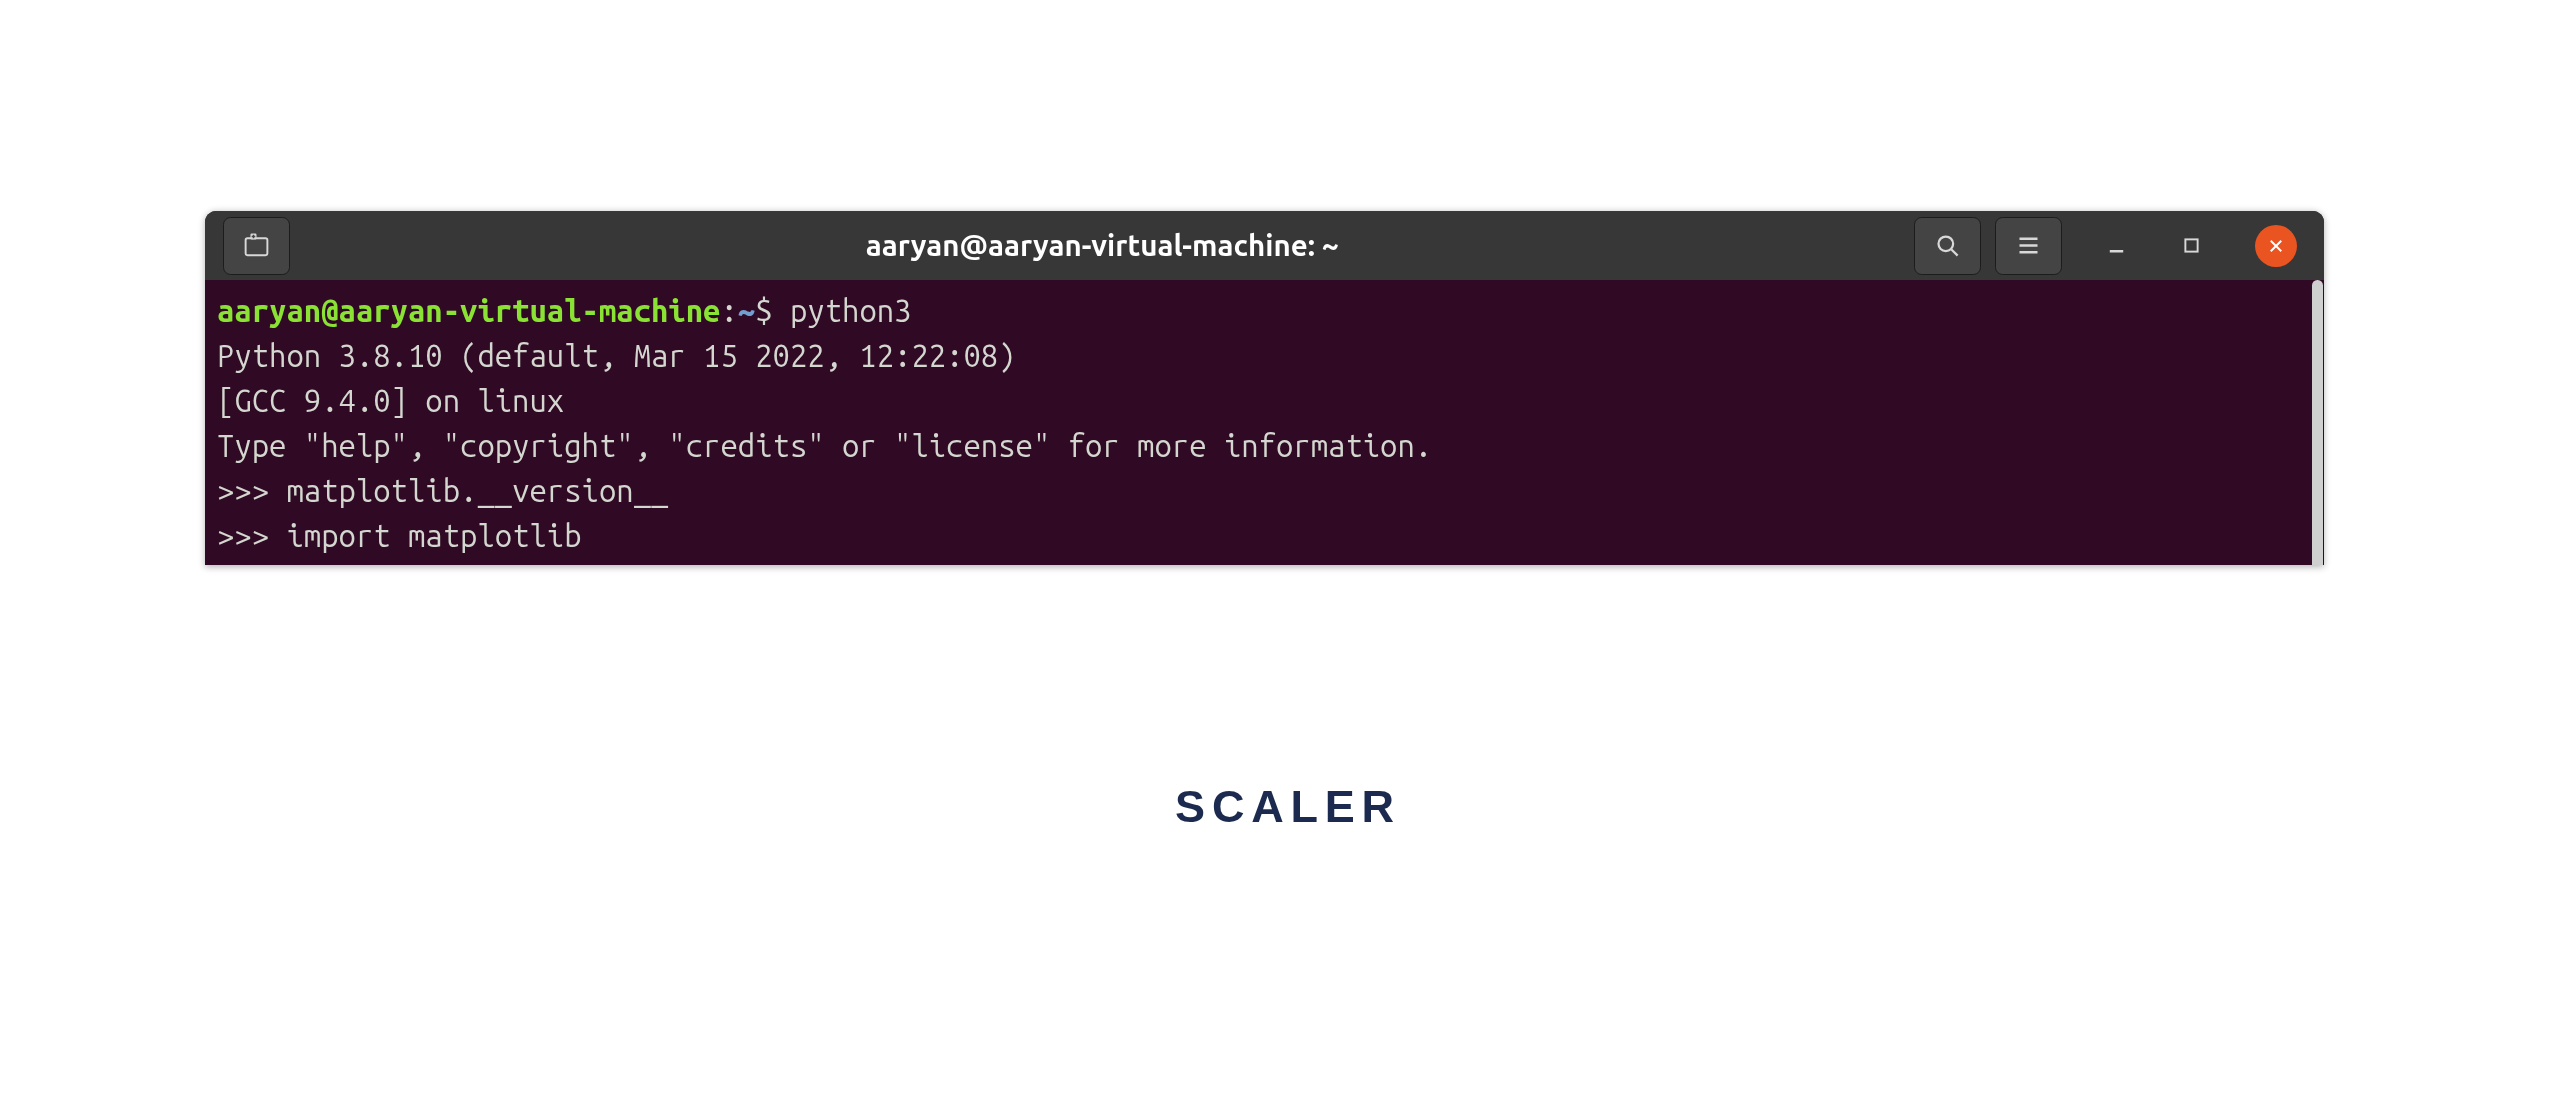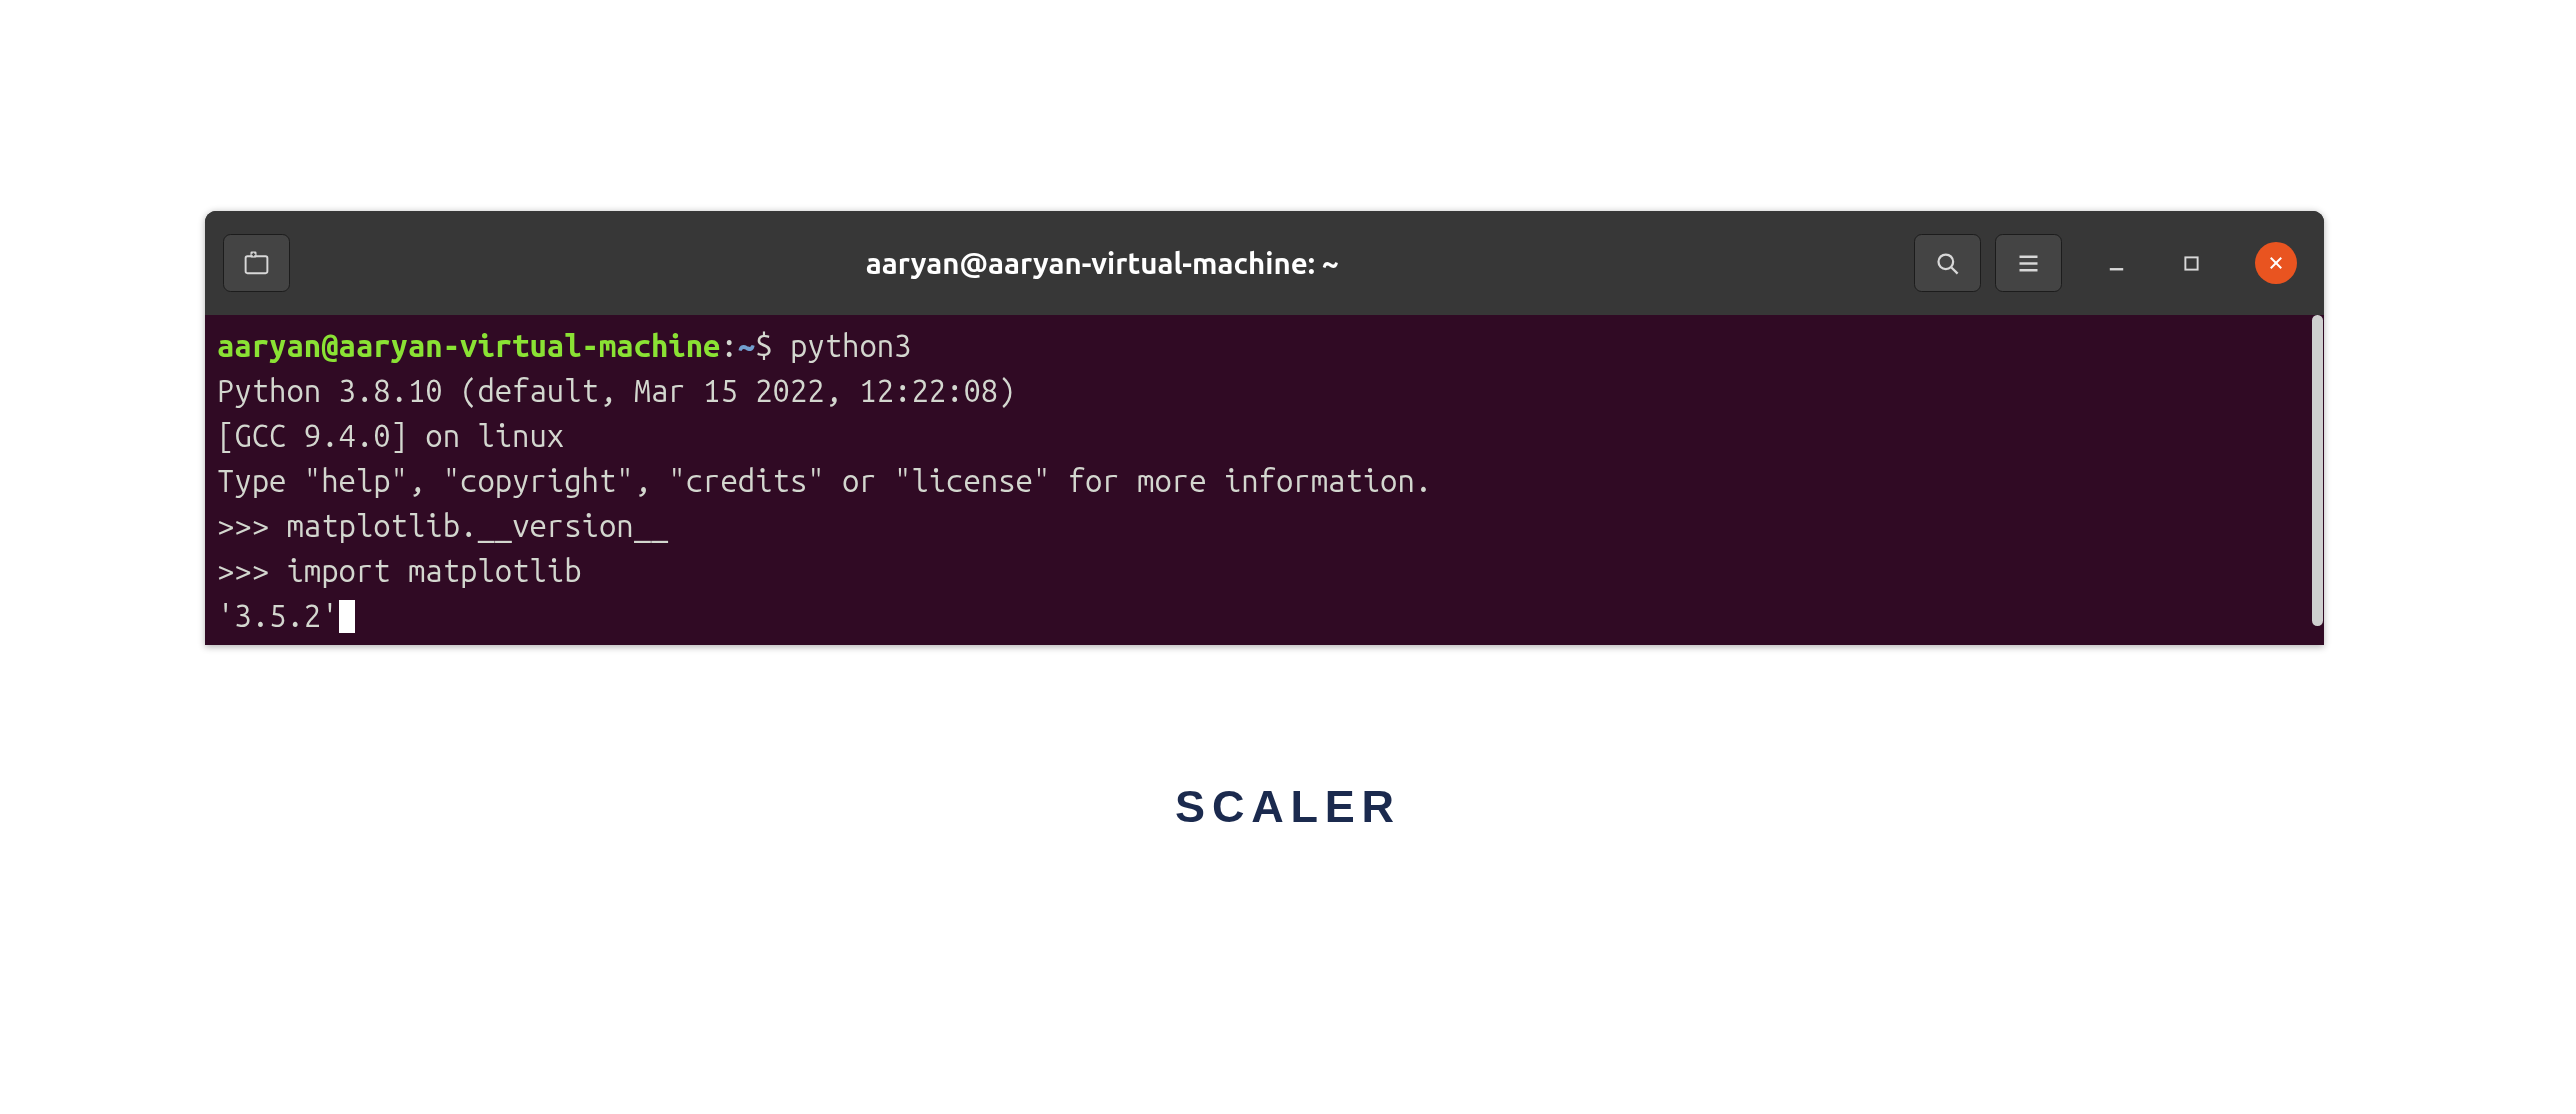--- a/index.html
+++ b/index.html
@@ -14,21 +14,21 @@
       position: absolute;
       left: 205px;
       top: 211px;
       width: 2119px;
       background: #2c2c2c;
       border-radius: 11.4px 11.4px 0 0;
       overflow: hidden;
       box-shadow: 0 1.5px 7.6px rgba(0,0,0,0.3);
     }
     .titlebar {
-      height: 104px;
+      height: 69px;
       background: #373737;
       display: flex;
       align-items: center;
       padding: 0 18px;
     }
     .titlebar-left {
       display: flex;
       align-items: center;
     }
     .new-tab-btn {
@@ -194,21 +194,20 @@
     </div>
   </div>
 
   <div class="terminal-body">
     <div class="termline"><span class="u-green">aaryan@aaryan-virtual-machine</span><span class="u-white">:</span><span class="u-blue">~</span><span class="u-white">$ </span><span class="u-white">python3</span></div>
     <div class="termline u-white">Python 3.8.10 (default, Mar 15 2022, 12:22:08) </div>
     <div class="termline u-white">[GCC 9.4.0] on linux</div>
     <div class="termline u-white">Type "help", "copyright", "credits" or "license" for more information.</div>
     <div class="termline u-white"><span>&gt;&gt;&gt; </span><span>matplotlib.__version__</span></div>
     <div class="termline u-white"><span>&gt;&gt;&gt; </span><span>import matplotlib</span></div>
-    <div class="termline u-white"><span>'3.5.2'</span><span class="cursor"></span></div>
     <div class="scrollbar"></div>
   </div>
 </div>
 
 <div class="logo-wrap">
   <div class="logo-scaler">SCALER</div>
 </div>
 
 
 </body></html>

